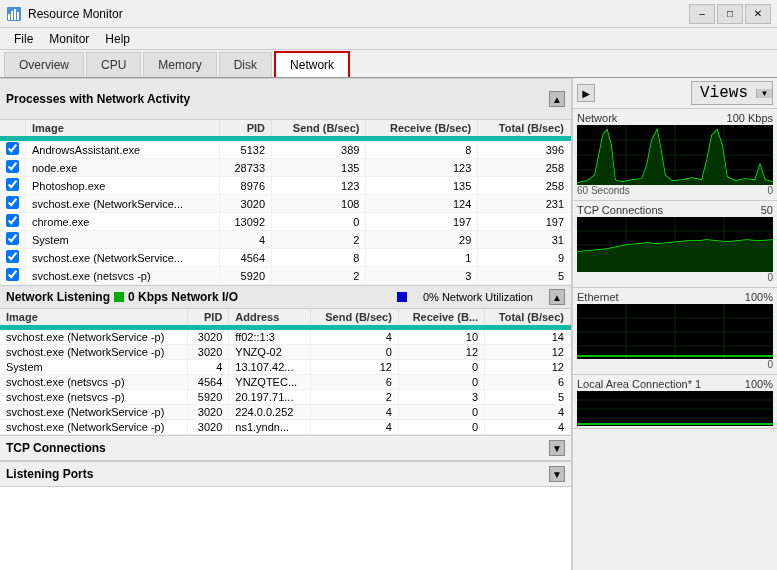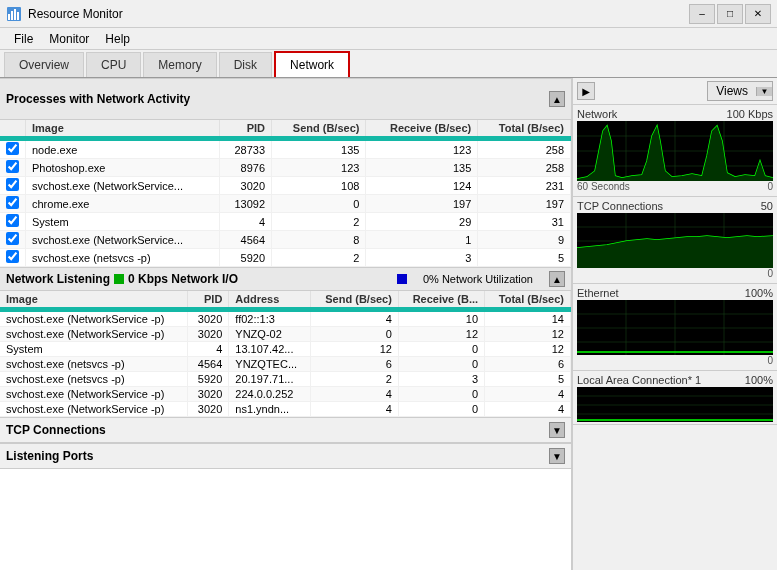--- a/index.html
+++ b/index.html
@@ -239,21 +239,22 @@
     }
     .views-btn {
       display: flex;
       align-items: center;
       border: 1px solid #aaa;
       background: #e8e8e8;
       cursor: pointer;
     }
     .views-label {
       padding: 2px 8px;
-      font-size: 12px;
+      font-size: 16px;
+      font-family: Liberation Mono, monospace;
     }
     .views-dropdown {
       width: 16px;
       height: 100%;
       background: #c8c8c8;
       border-left: 1px solid #aaa;
       display: flex;
       align-items: center;
       justify-content: center;
       font-size: 8px;
@@ -346,20 +347,28 @@
         <tr>
           <th class="cb-col"></th>
           <th>Image</th>
           <th class="num">PID</th>
           <th class="num">Send (B/sec)</th>
           <th class="num">Receive (B/sec)</th>
           <th class="num">Total (B/sec)</th>
         </tr>
       </thead>
       <tbody id="processes-tbody">
+      <tr>
+    <td class="cb-col"><input type="checkbox" checked="" style=""></td>
+    <td>AndrowsAssistant.exe</td>
+    <td class="num">5132</td>
+    <td class="num">389</td>
+    <td class="num">8</td>
+    <td class="num">396</td>
+  </tr>
           <tr>
     <td class="cb-col"><input type="checkbox" checked="" style=""></td>
     <td>node.exe</td>
     <td class="num">28733</td>
     <td class="num">135</td>
     <td class="num">123</td>
     <td class="num">258</td>
   </tr>
           <tr>
     <td class="cb-col"><input type="checkbox" checked="" style=""></td>

